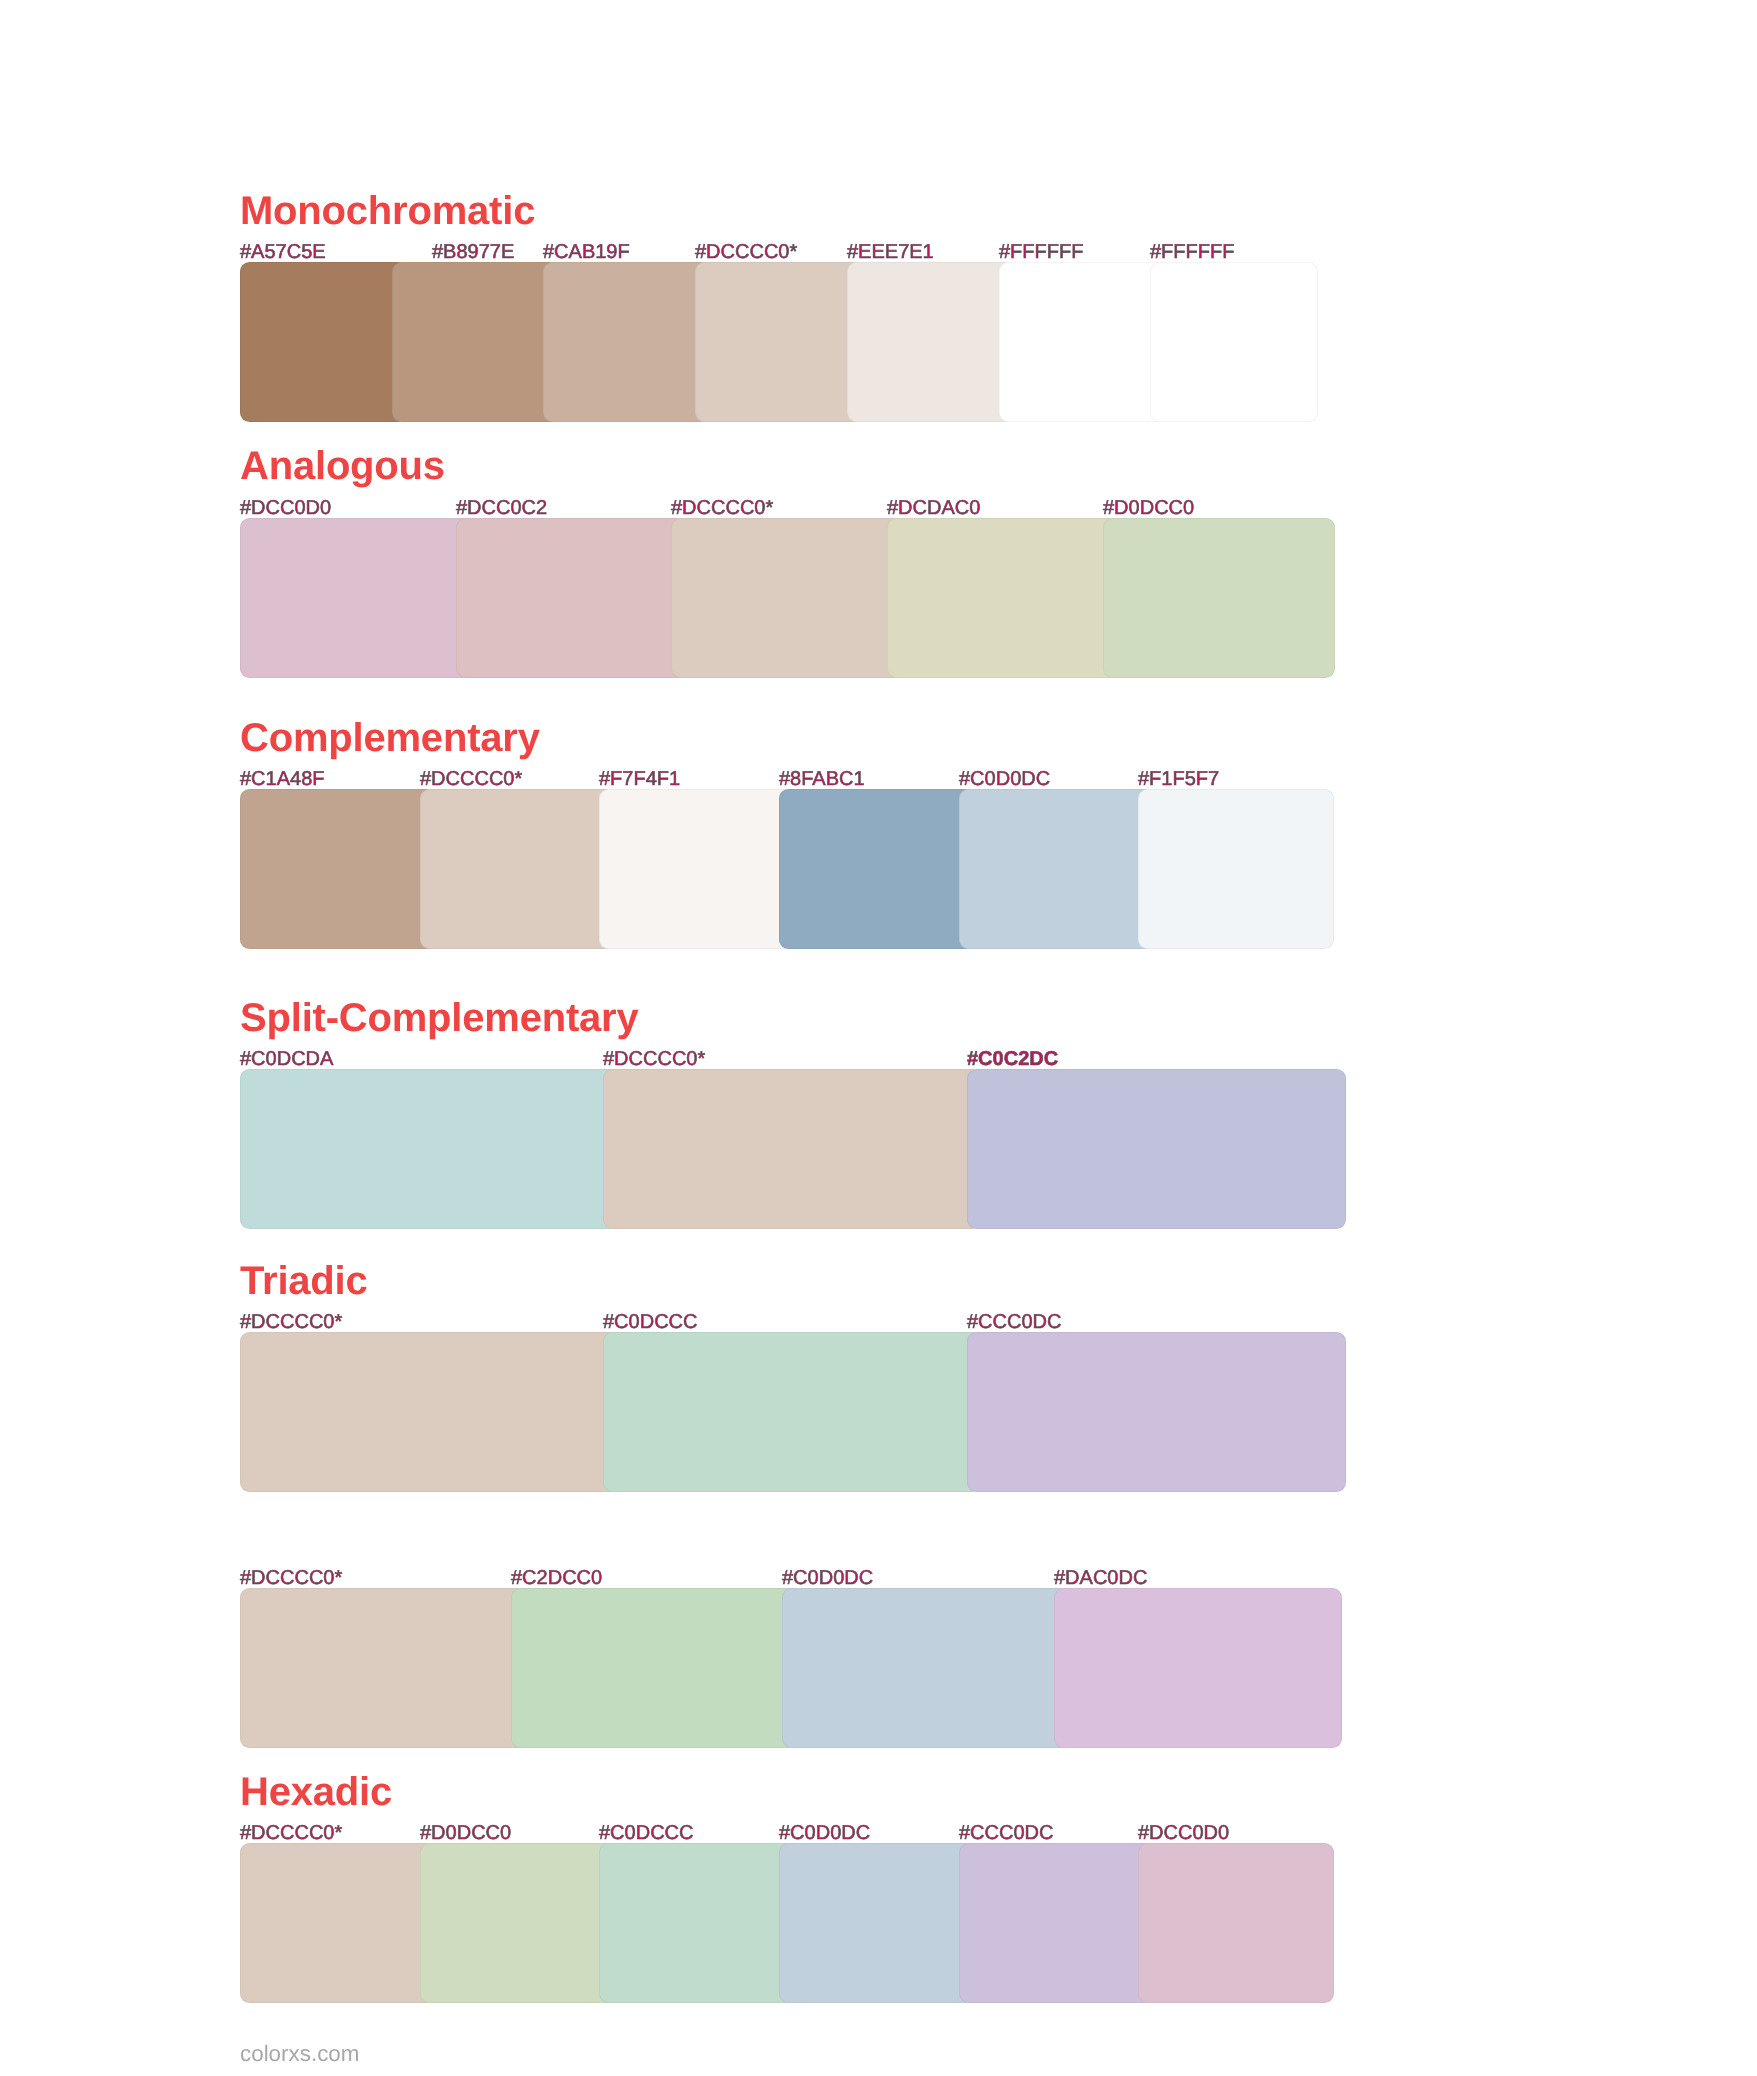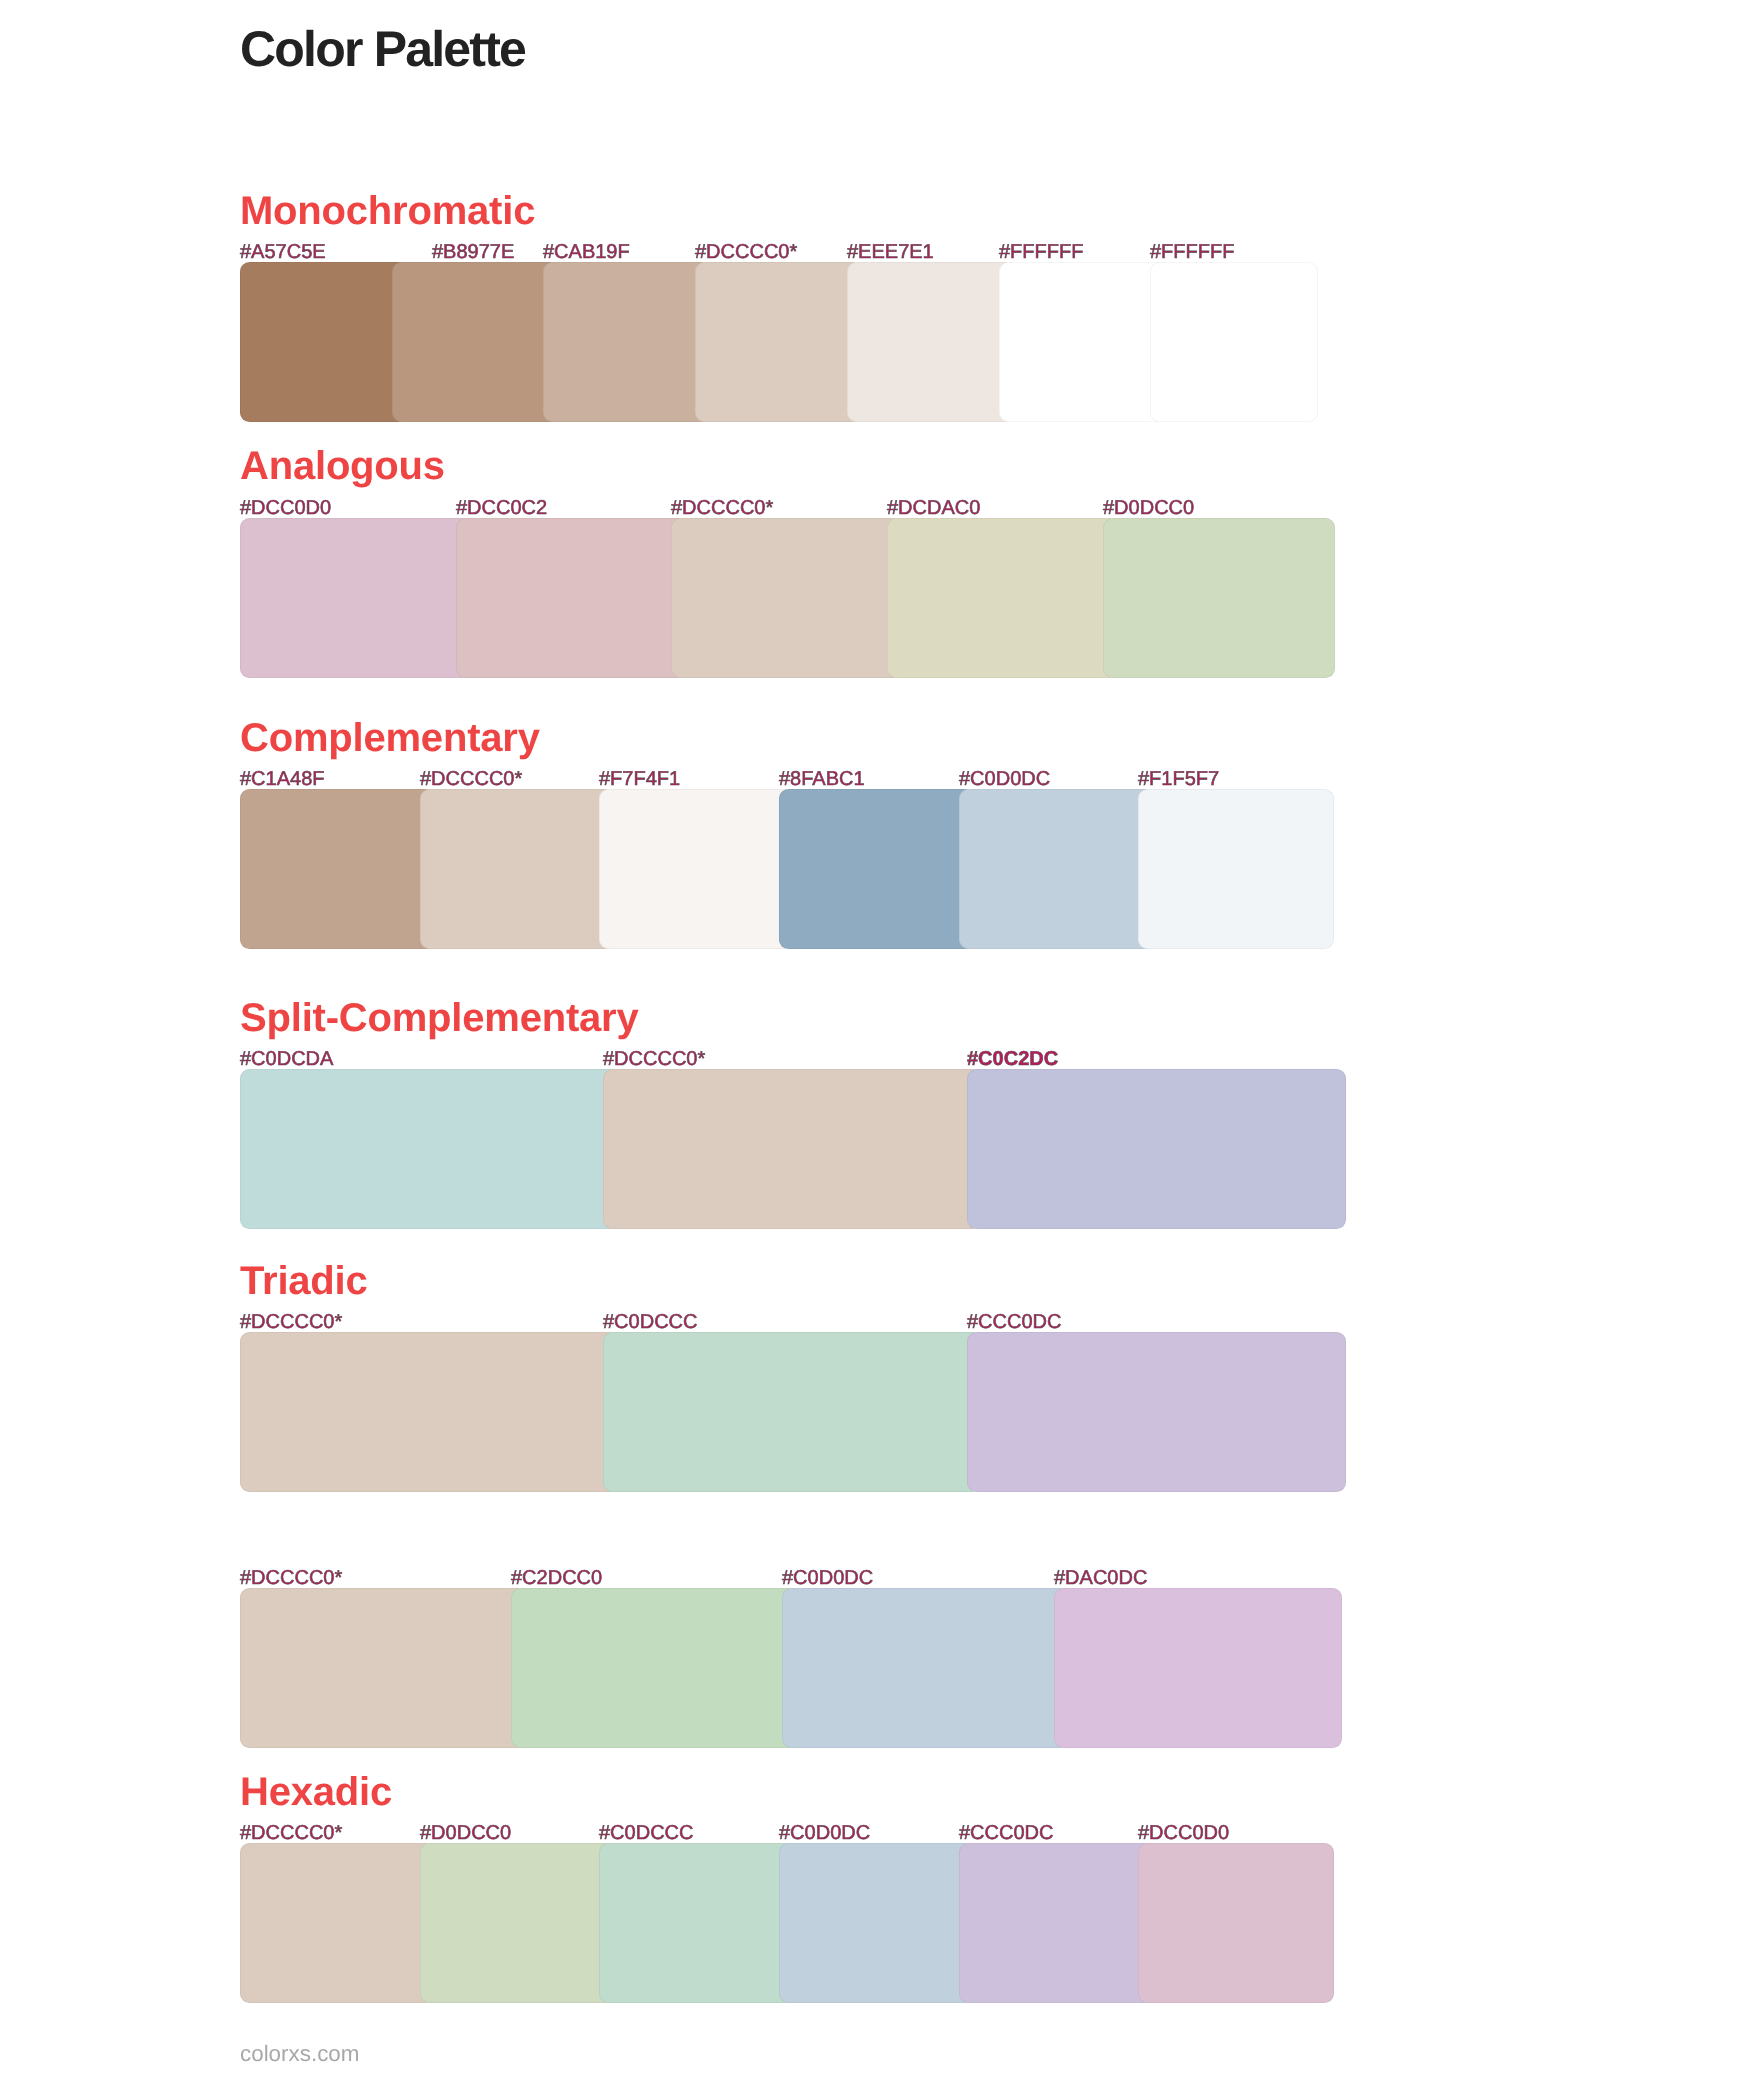--- a/index.html
+++ b/index.html
@@ -49,21 +49,20 @@
     font-size:22.4px; font-weight:normal; color:#a8a8a8;
     line-height:22.4px; white-space:nowrap;
     transform:translateZ(0);
   }
 </style>
 </head>
 <body>
 
 <div class="page">
   <h1 class="title">
-    <span class="l2">Color Palette</span>
   </h1>
   <div id="sections">
       <div class="section" style="top: 0px;">
         <div class="sec-head" style="top: 191px;">Monochromatic</div>
         <div class="sw-row" style="top: 262px;">
           <div class="sw" style="left: 0px; width: 168px; background: rgb(165, 124, 94); z-index: 1;"></div>
           <div class="sw" style="left: 152px; width: 168px; background: rgb(184, 151, 126); z-index: 2;"></div>
           <div class="sw" style="left: 303px; width: 168px; background: rgb(202, 177, 159); z-index: 3;"></div>
           <div class="sw" style="left: 455px; width: 168px; background: rgb(220, 204, 192); z-index: 4;"></div>
           <div class="sw" style="left: 607px; width: 168px; background: rgb(238, 231, 225); z-index: 5;"></div>

